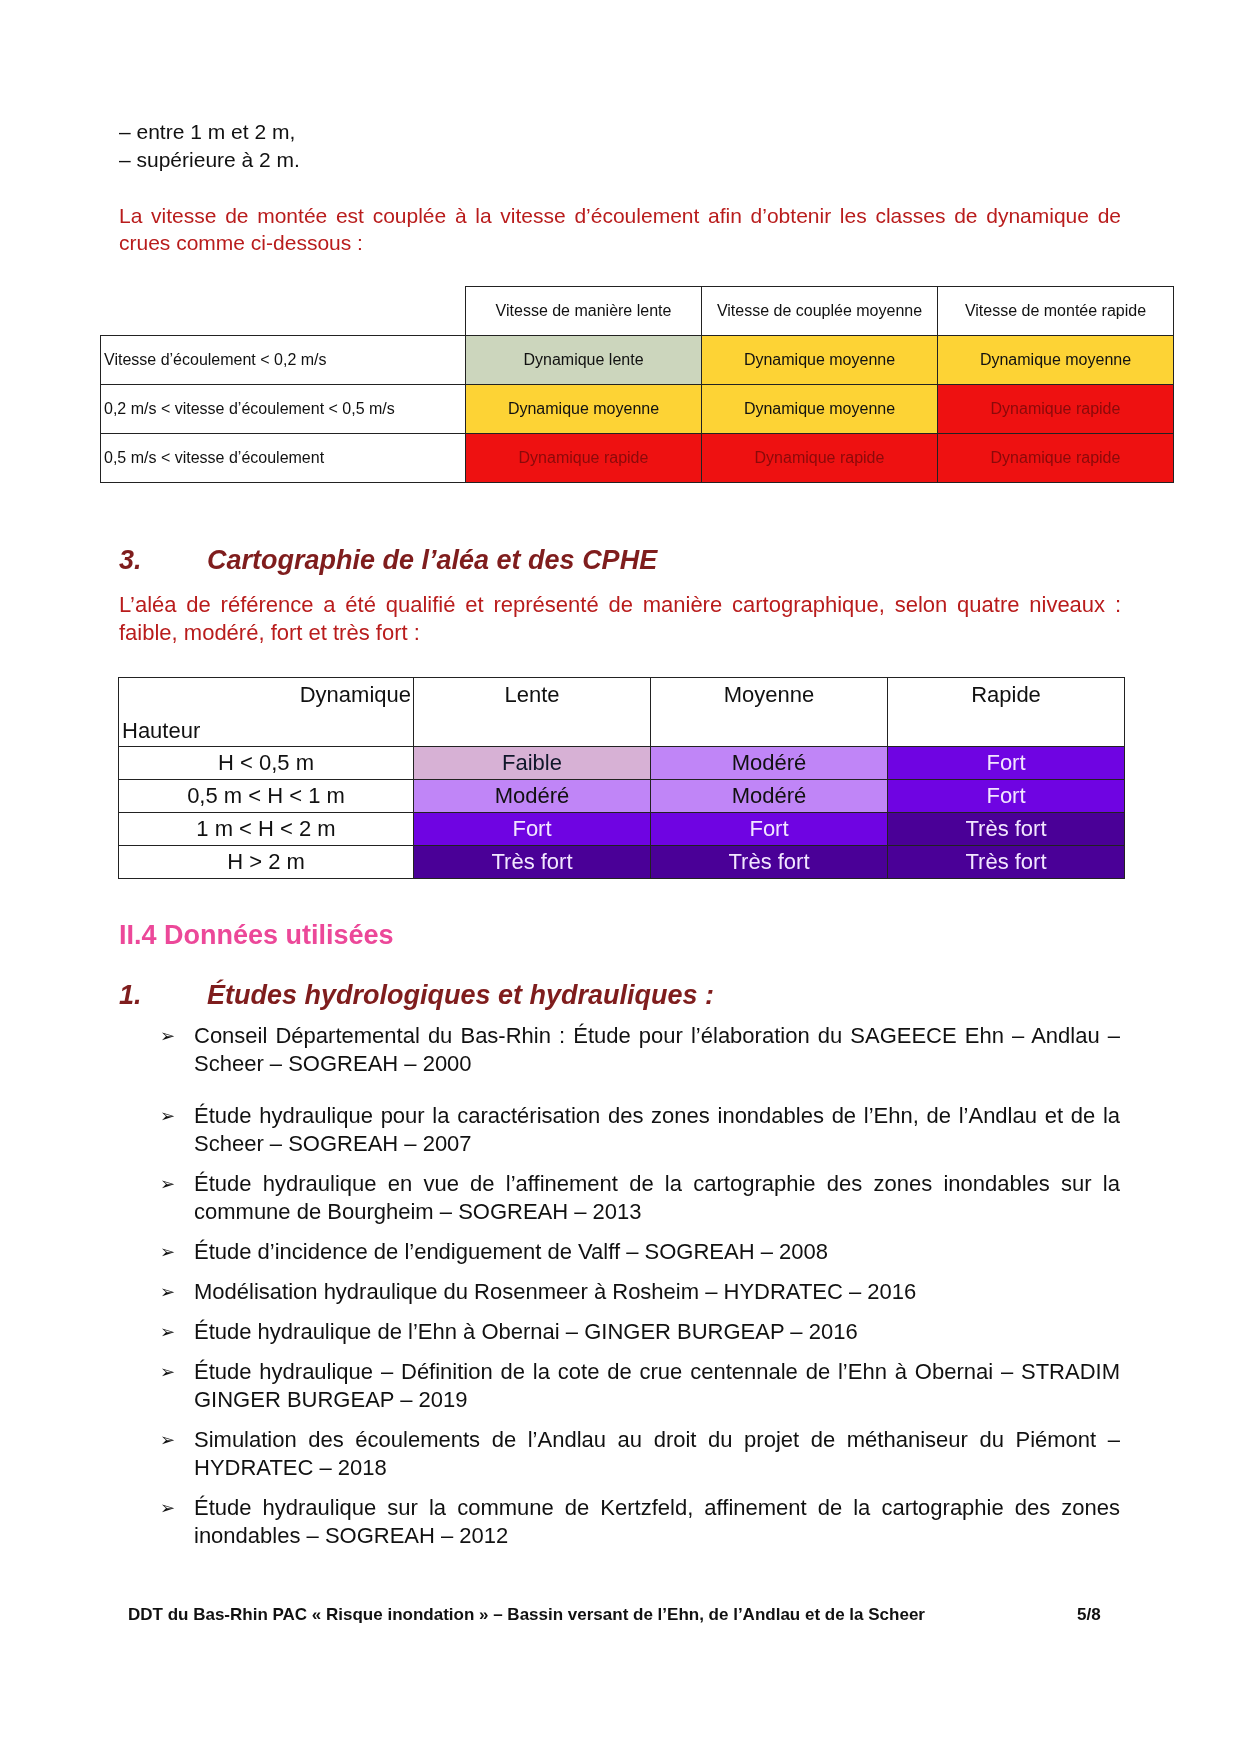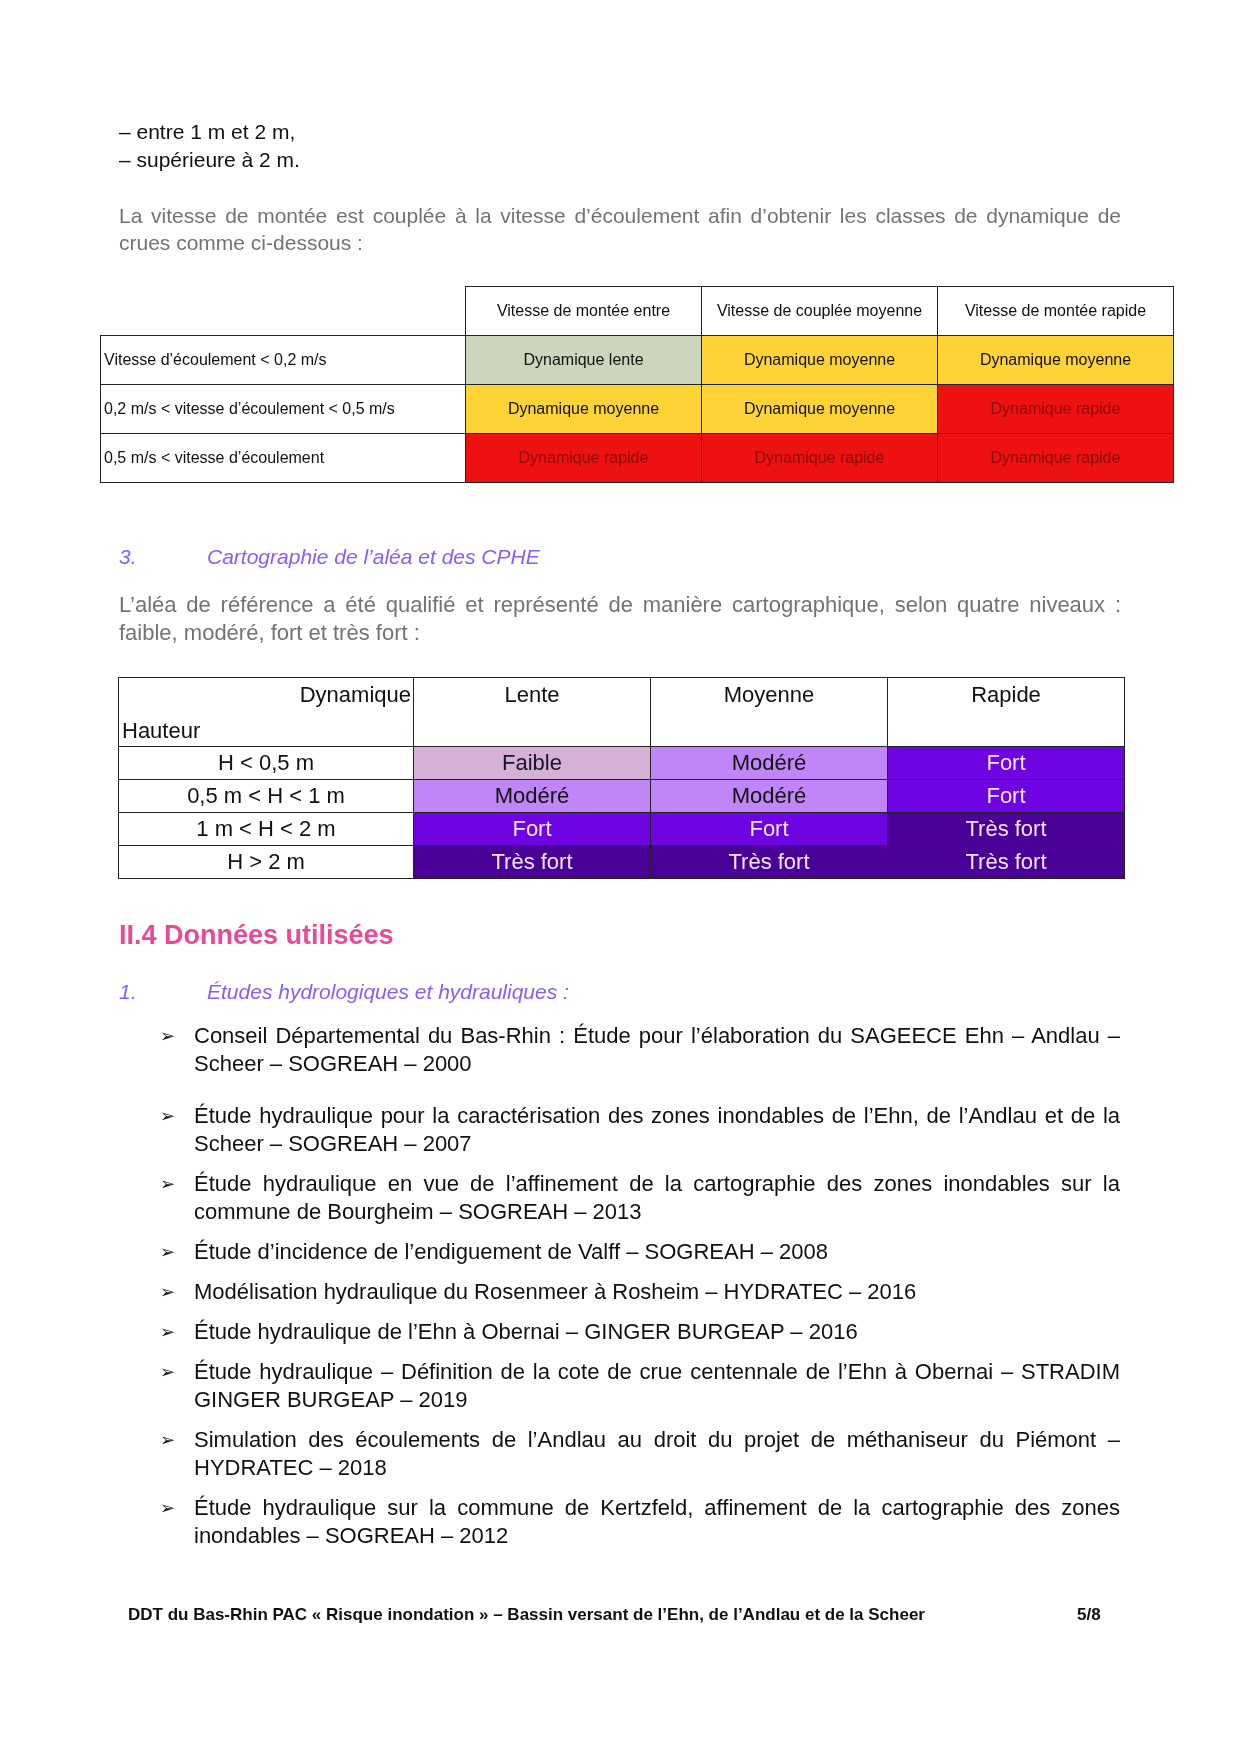--- a/index.html
+++ b/index.html
@@ -1,35 +1,35 @@
 <!DOCTYPE html>
 <html><head>
   <meta charset="utf-8">
   <style>
     html, body { margin: 0; padding: 0; background: #ffffff; }
     body {
       width: 1241px; height: 1755px; position: relative; overflow: hidden;
       font-family: "Liberation Sans", "DejaVu Sans", sans-serif; color: #111;
     }
     .abs { position: absolute; }
-    .body-text { font-size: 21px; line-height: 27px; color: #737373; }
+    .body-text { font-size: 21px; line-height: 27px; color: #b91c1c; }
     .justify { text-align: justify; text-align-last: left; }
     .dash-line { left: 119px; font-size: 21px; line-height: 27px; }
 
     
     table { border-collapse: collapse; position: absolute; }
     .t1 { left: 100px; top: 286px; font-size: 16px; }
     .t1 td { border: 1px solid #222; height: 48px; padding: 0 3px; vertical-align: middle; }
     .t1 .c0 { width: 358px; text-align: left; }
     .t1 .cc { width: 229px; text-align: center; }
     .t1 .noborder { border-top: none; border-left: none; }
     .t1 .hdr td { height: 48px; }
 
     
-    .h3 { font-size: 21px; font-weight: normal; font-style: italic; color: #8b5cf6; }
+    .h3 { font-size: 27px; font-weight: bold; font-style: italic; color: #7f1d1d; }
     .h3 .num { display: inline-block; width: 88px; }
     .h2 { font-size: 27px; font-weight: bold; color: #ec4899; }
 
     
     .t2 { left: 118px; top: 677px; font-size: 22px; }
     .t2 td { border: 1px solid #222; padding: 0 4px; text-align: center; }
     .t2 .c0 { width: 286px; }
     .t2 .cc { width: 228px; }
     .t2 .hdr td { height: 64px; vertical-align: top; }
     .t2 .row td { height: 32px; line-height: 32px; }
@@ -50,21 +50,21 @@
 <body>
 
 <div class="abs dash-line" style="top:118px;">– entre 1 m et 2 m,</div>
 <div class="abs dash-line" style="top:146px;">– supérieure à 2 m.</div>
 <div class="abs body-text justify" style="left:119px; top:202px; width:1002px;">La vitesse de montée est couplée à la vitesse d’écoulement afin d’obtenir les classes de dynamique de crues comme ci-dessous :</div>
 
 <table class="t1">
   <tbody>
       <tr class="hdr">
     <td class="c0 noborder"></td>
-    <td class="cc">Vitesse de montée entre</td>
+    <td class="cc">Vitesse de manière lente</td>
     <td class="cc">Vitesse de couplée moyenne</td>
     <td class="cc">Vitesse de montée rapide</td>
   </tr>
   <tr>
     <td class="c0">Vitesse d’écoulement &lt; 0,2 m/s</td>
     <td class="cc" style="background:#ccd6bd;">Dynamique lente</td>
     <td class="cc" style="background:#fdd335;">Dynamique moyenne</td>
     <td class="cc" style="background:#fdd335;">Dynamique moyenne</td>
   </tr>
   <tr>

